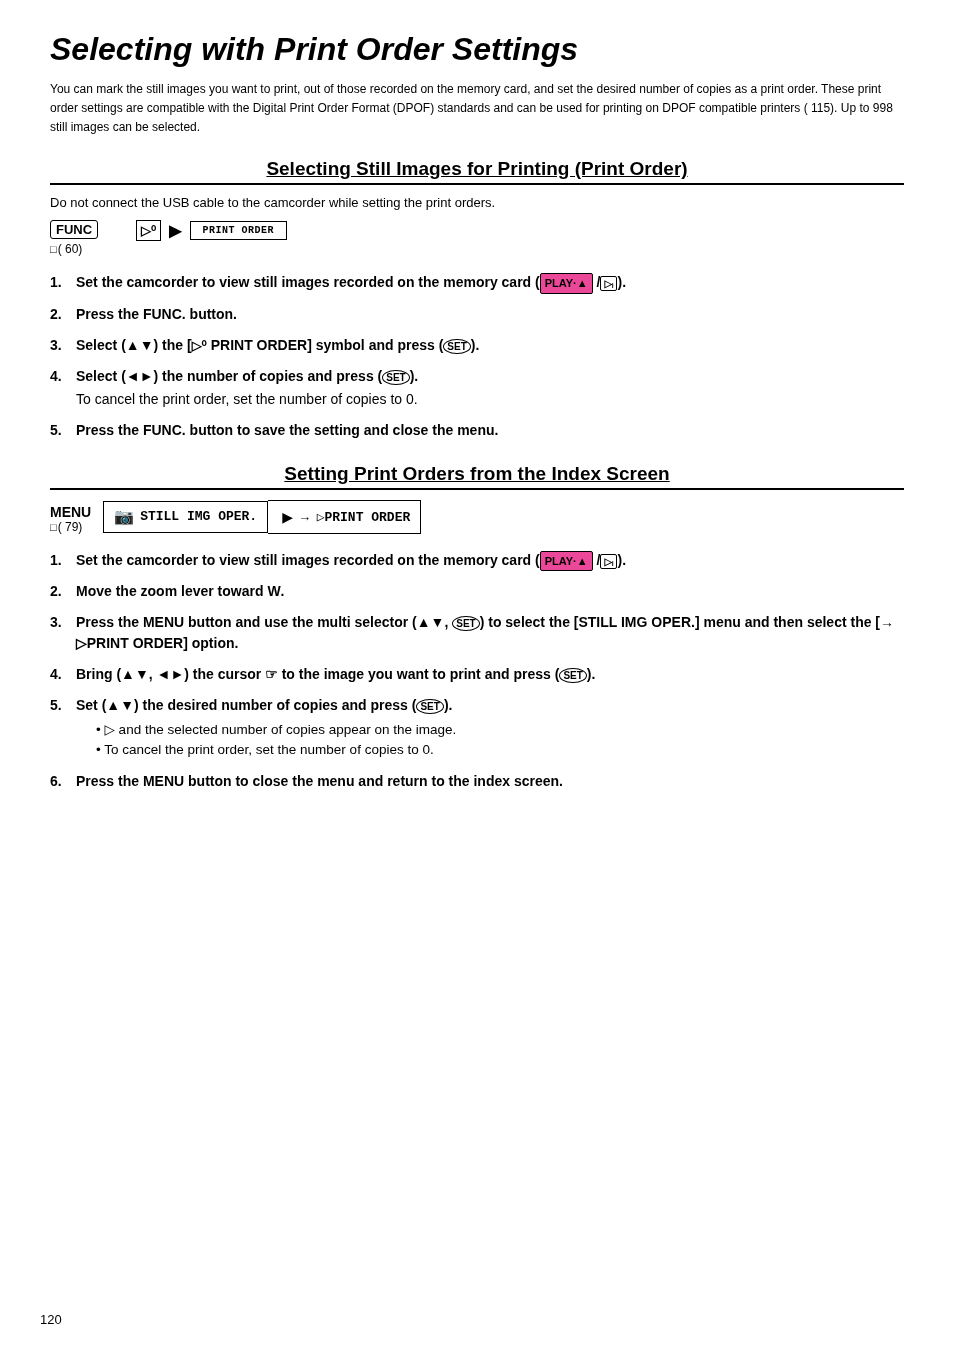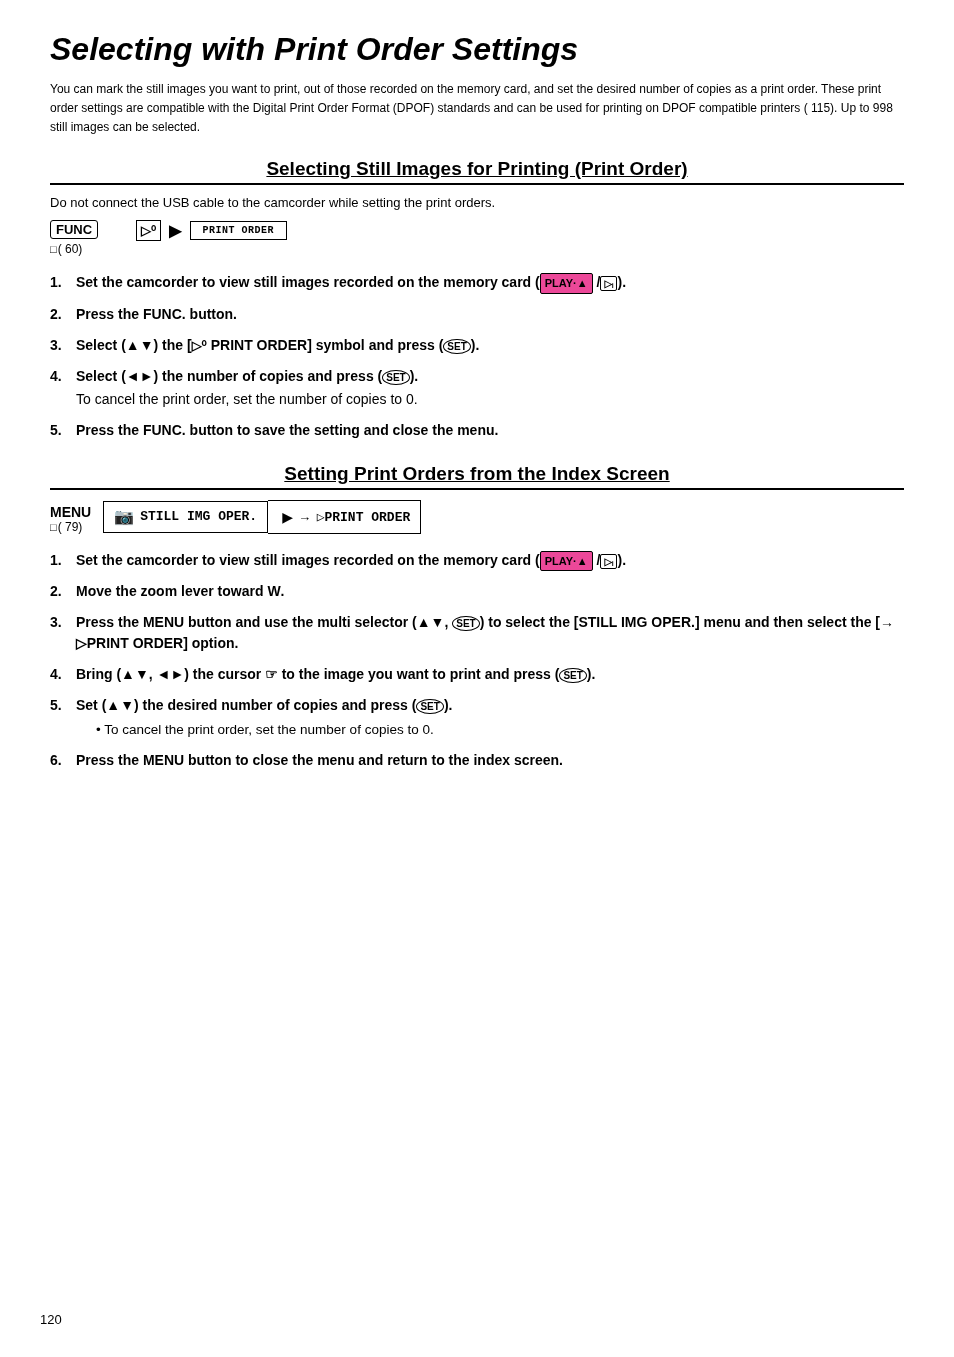--- a/index.html
+++ b/index.html
@@ -347,20 +347,21 @@
     <span class="step-content">
       Bring (▲▼, ◄►) the cursor <span style="font-size:14px;">☞</span> to the image you want to print and
       press (<span class="set-badge">SET</span>).
     </span>
   </li>
   <li>
     <span class="step-num">5.</span>
     <span class="step-content">
       Set (▲▼) the desired number of copies and press (<span class="set-badge">SET</span>).
       <ul class="bullet-list">
+        <li>▷ and the selected number of copies appear on the image.</li>
         <li>To cancel the print order, set the number of copies to 0.</li>
       </ul>
     </span>
   </li>
   <li>
     <span class="step-num">6.</span>
     <span class="step-content">Press the MENU button to close the menu and return to the index screen.</span>
   </li>
 </ol>
 

